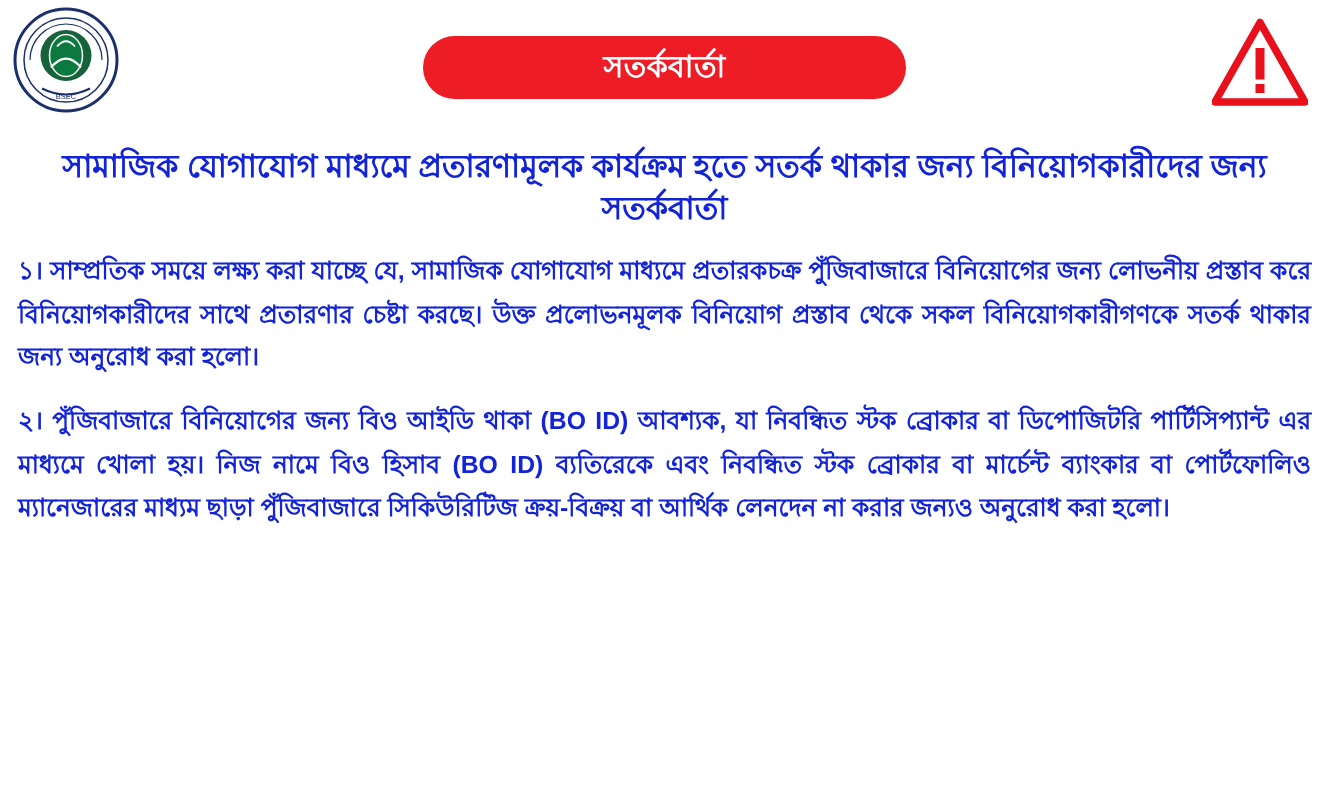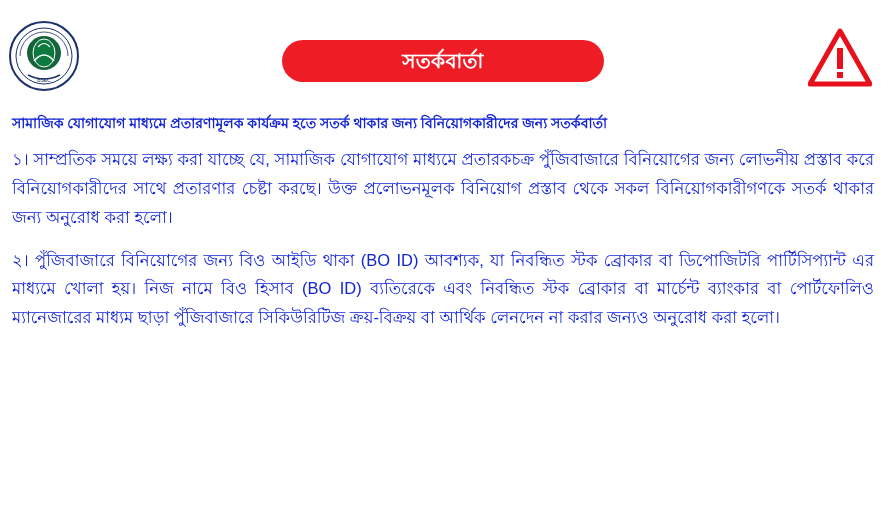--- a/index.html
+++ b/index.html
@@ -11,21 +11,20 @@
     height: 529px;
     background: #ffffff;
     font-family: "Liberation Sans", sans-serif;
     overflow: hidden;
   }
   .page {
     position: relative;
     width: 886px;
     height: 421px;
     box-sizing: border-box;
-    margin-top: 16px;
   }
 
   
   .header {
     position: relative;
     height: 92px;
   }
 
   .logo {
     position: absolute;
@@ -66,34 +65,35 @@
   }
   .warning-sign svg { display: block; }
 
   
   .content {
     padding: 0 12px;
   }
 
   .subtitle {
     color: #1324d6;
-    font-size: 14px;
+    font-size: 21px;
     font-weight: bold;
+    text-align: center;
     margin: 6px 0 12px 0;
     line-height: 1.35;
   }
 
   p.para {
     color: #1324d6;
     font-size: 16.5px;
     line-height: 1.75;
     text-align: justify;
     text-justify: inter-word;
     margin: 0 0 14px 0;
-    font-weight: 400;
+    font-weight: 700;
   }
   p.para:last-child { margin-bottom: 0; }
 </style>
 </head>
 <body>
 
 <div class="page">
 
   <div class="header">
 

